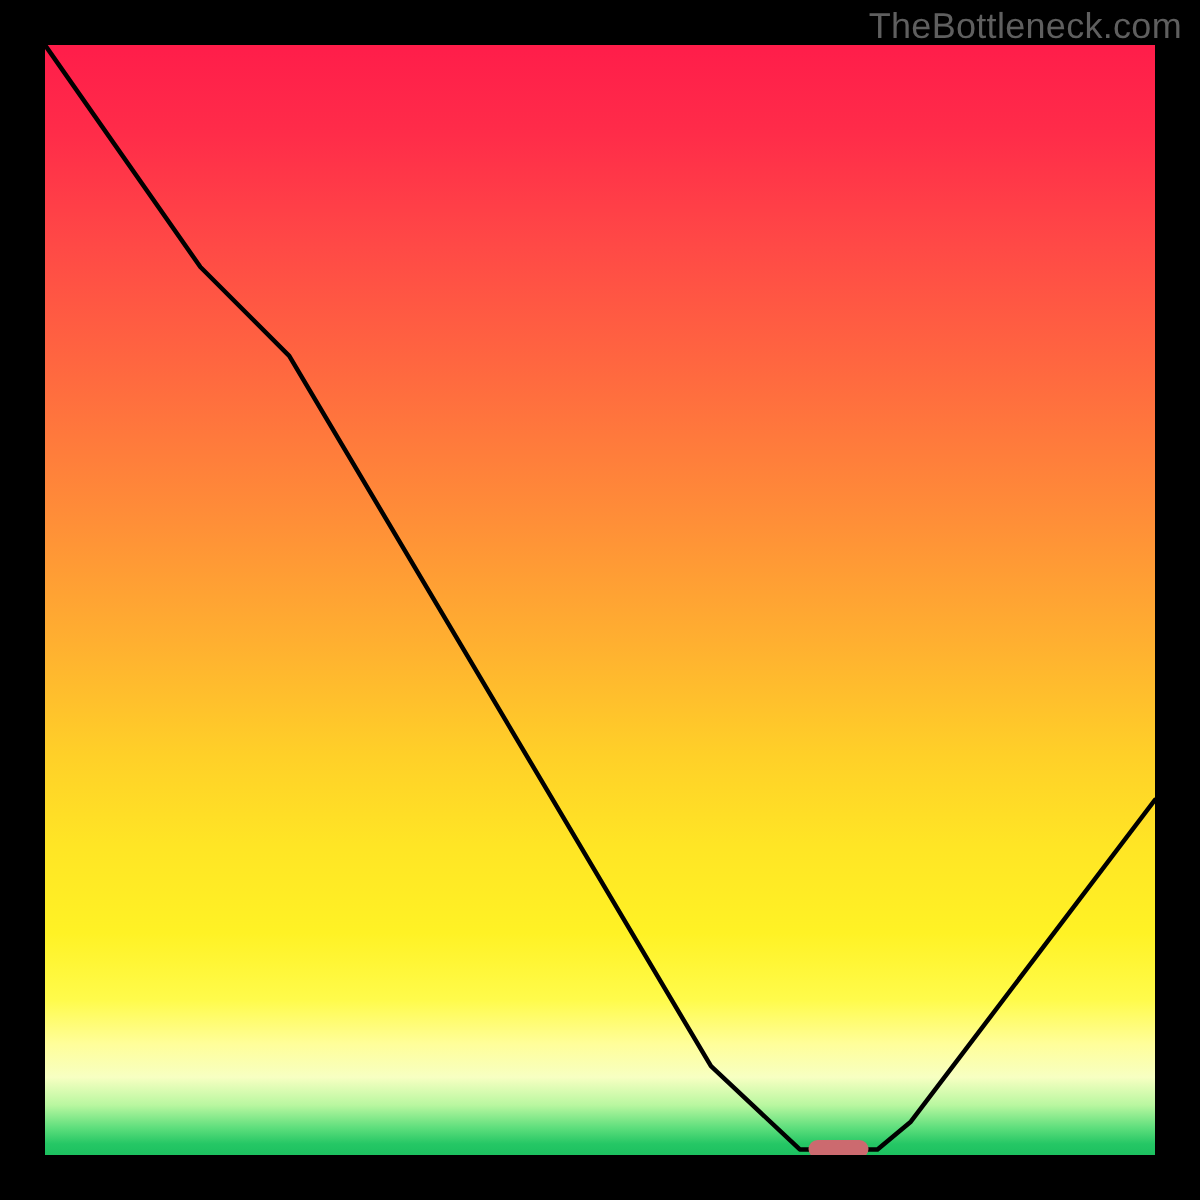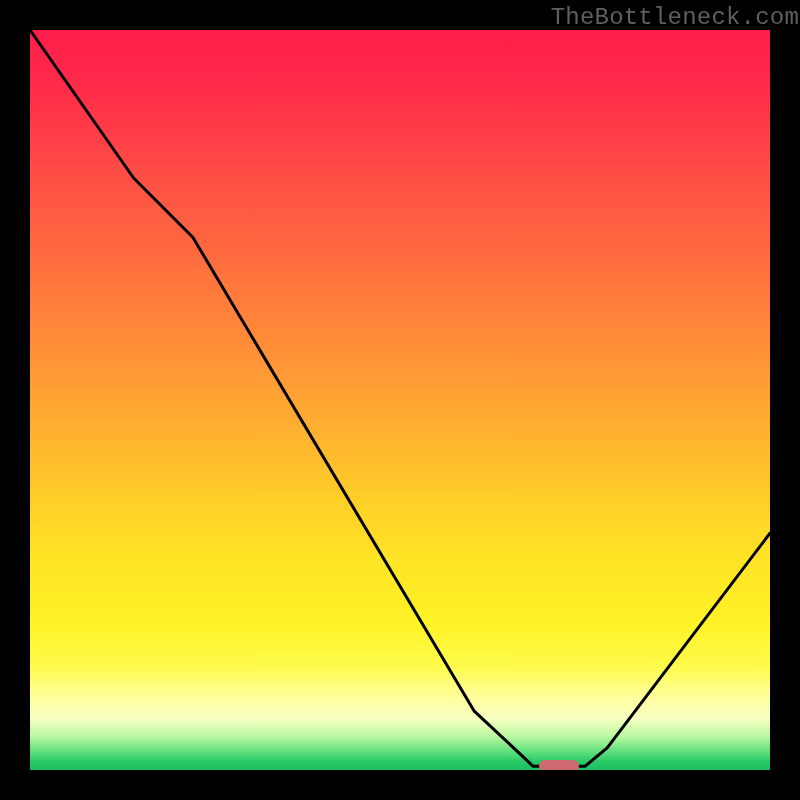--- a/index.html
+++ b/index.html
@@ -13,28 +13,27 @@
   }
   .outer {
     position: relative;
     width: 800px;
     height: 800px;
     background: #000;
   }
   .watermark {
     position: absolute;
     top: 4px;
-    right: 1px;
+    right: 12px;
     color: #5f5f5f;
     font-size: 24px;
     font-weight: 500;
     letter-spacing: 0.2px;
     z-index: 30;
     user-select: none;
-    font-family: Liberation Mono, monospace;
   }
   .plot {
     position: absolute;
     left: 30px;
     top: 30px;
     width: 740px;
     height: 740px;
     overflow: hidden;
   }
   .grad {

